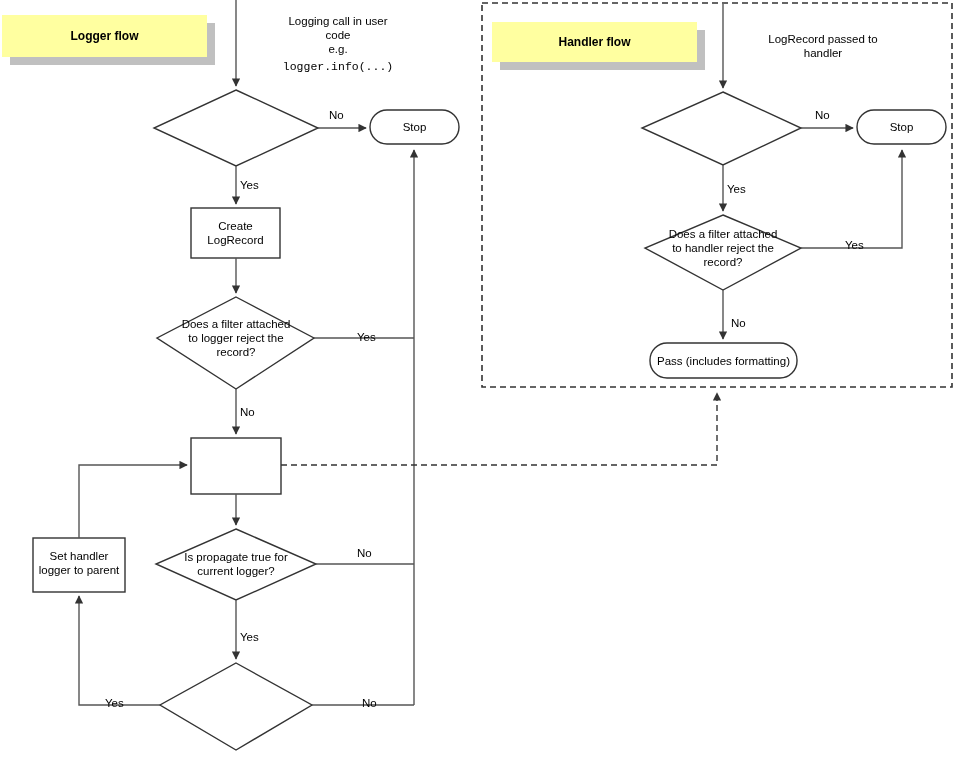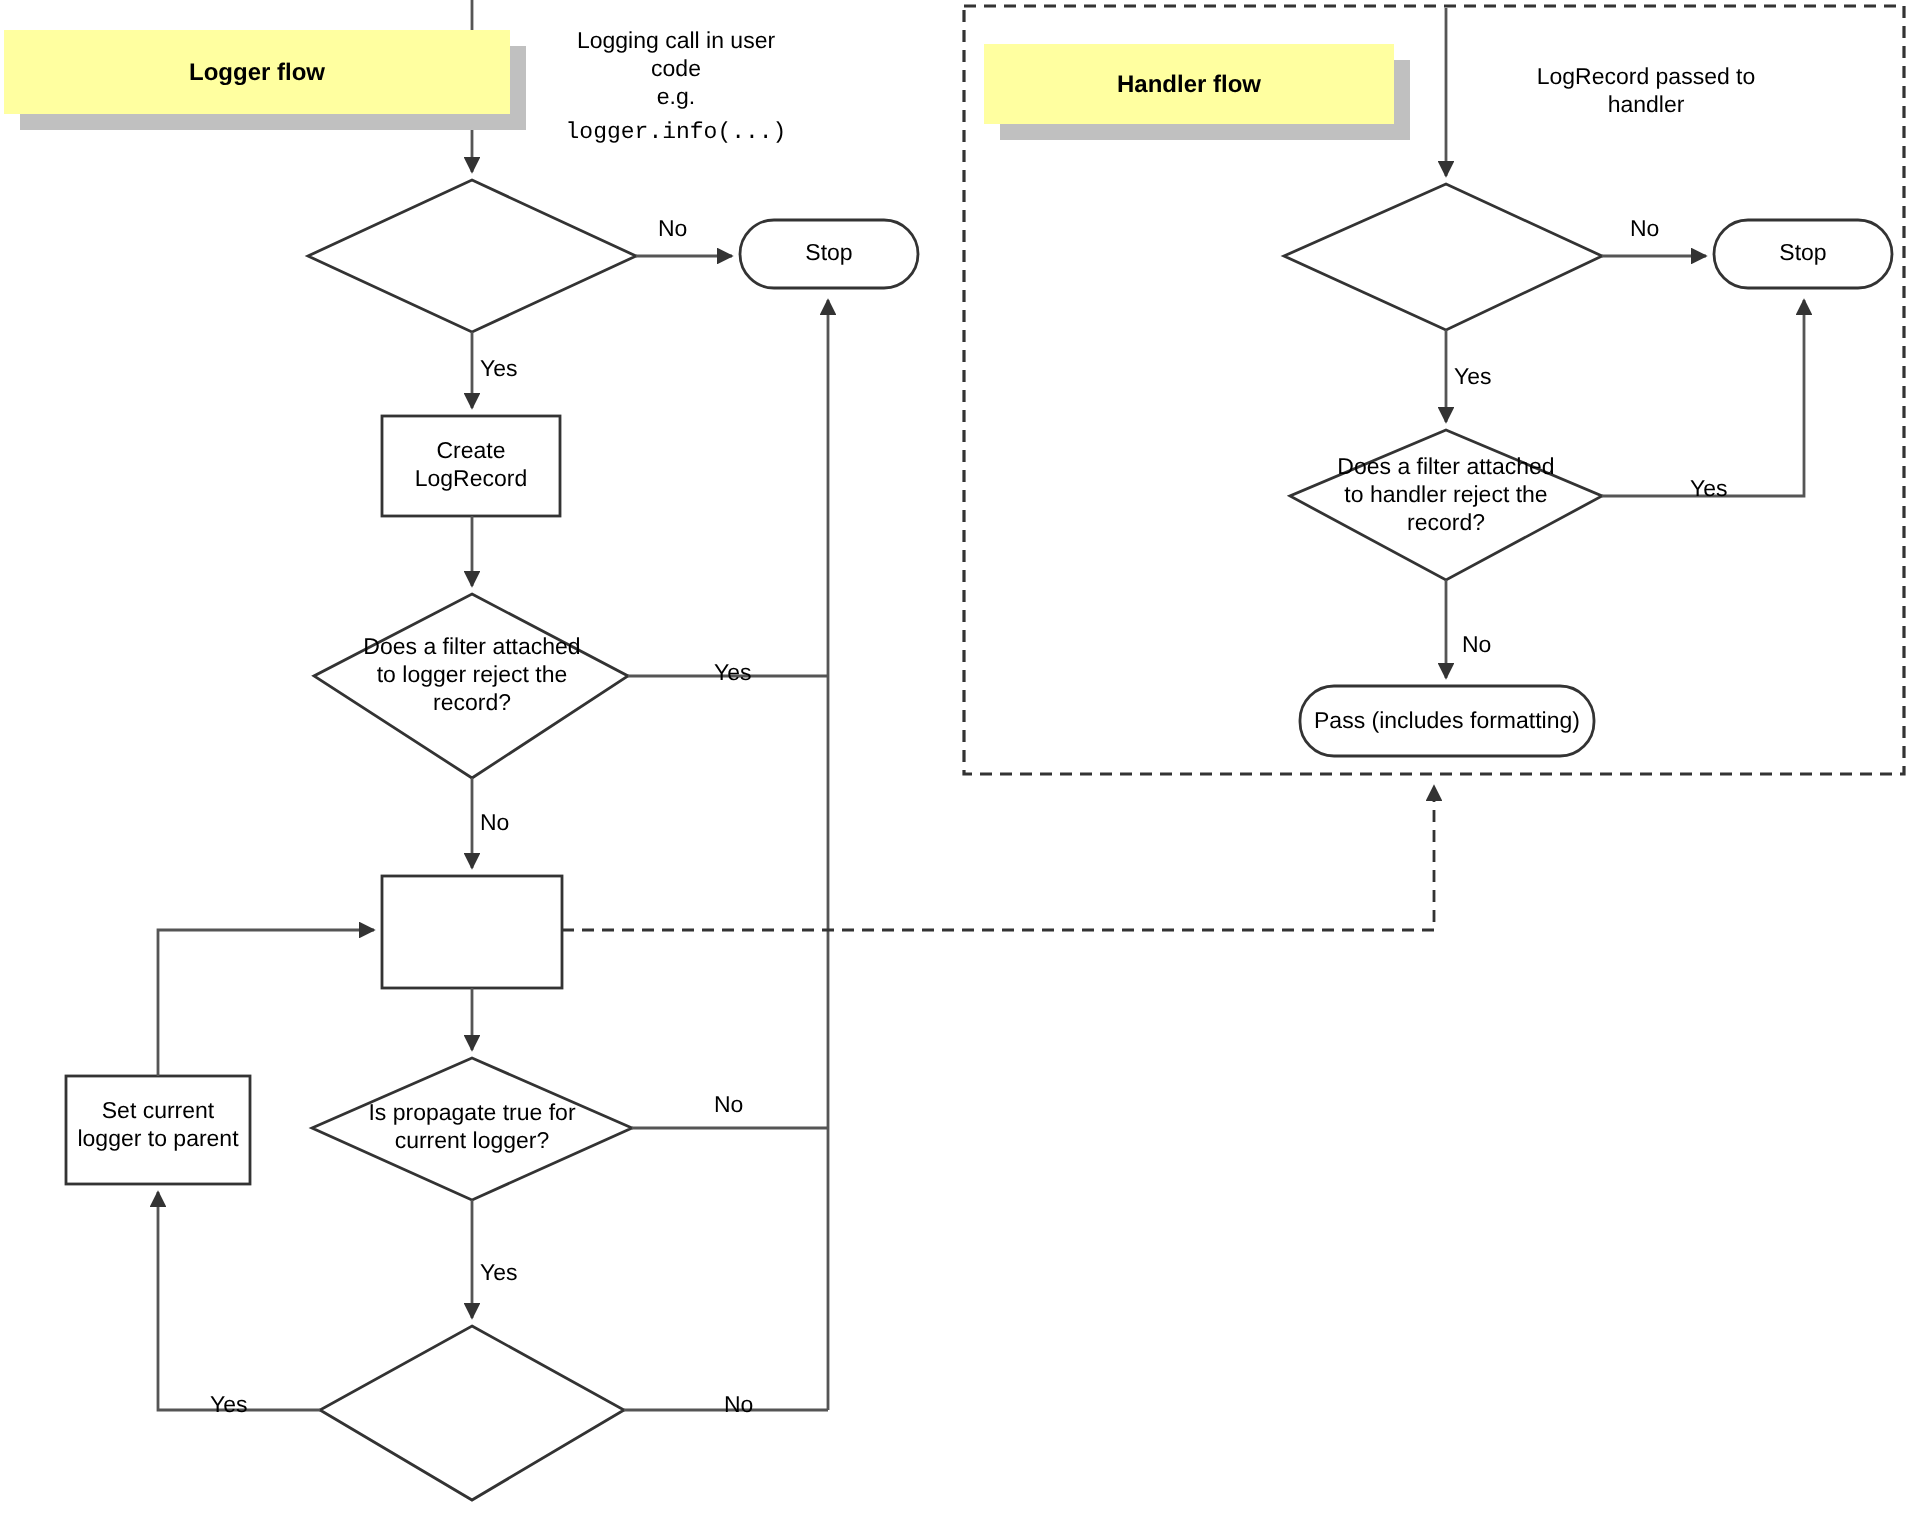--- a/index.html
+++ b/index.html
@@ -155,21 +155,21 @@
       <polygon points="723,215 801,248 723,290 645,248" stroke="#333333" fill="#ffffff"></polygon>
 
       <path d="M 801 248 L 902 248 L 902 150" marker-end="url(#arrow)"></path>
 
       <line x1="723" y1="290" x2="723" y2="339" marker-end="url(#arrow)"></line>
 
       <rect x="650" y="343" width="147" height="35" rx="17" ry="17" stroke="#333333" fill="#ffffff"></rect>
     </g>
   </svg>
 
-  <div class="banner" style="left:2px; top:15px; width:205px; height:42px;padding-left:48px;">
+  <div class="banner" style="left:2px; top:15px; width:205px; height:42px;">
     <div class="shadow"></div>
     <div class="face">
       <span>Logger flow</span>
     </div>
   </div>
 
   <div class="banner" style="left:492px; top:22px; width:205px; height:40px;border-radius:17px;">
     <div class="shadow"></div>
     <div class="face">
       <span>Handler flow</span>
@@ -188,21 +188,21 @@
 LogRecord</div>
 
   <div class="node-label" style="left:156px; top:317px; width:160px;">Does a filter attached
 to logger reject the
 record?</div>
 
 
   <div class="node-label" style="left:156px; top:550px; width:160px;">Is propagate true for
 current logger?</div>
 
-  <div class="node-label" style="left:33px; top:549px; width:92px;">Set current
+  <div class="node-label" style="left:33px; top:549px; width:92px;">Set handler
 logger to parent</div>
 
 
   <div class="edge-label" style="left:329px; top:108px;">No</div>
   <div class="edge-label" style="left:240px; top:178px;">Yes</div>
   <div class="edge-label" style="left:357px; top:330px;">Yes</div>
   <div class="edge-label" style="left:240px; top:405px;">No</div>
   <div class="edge-label" style="left:357px; top:546px;">No</div>
   <div class="edge-label" style="left:240px; top:630px;">Yes</div>
   <div class="edge-label" style="left:105px; top:696px;">Yes</div>

